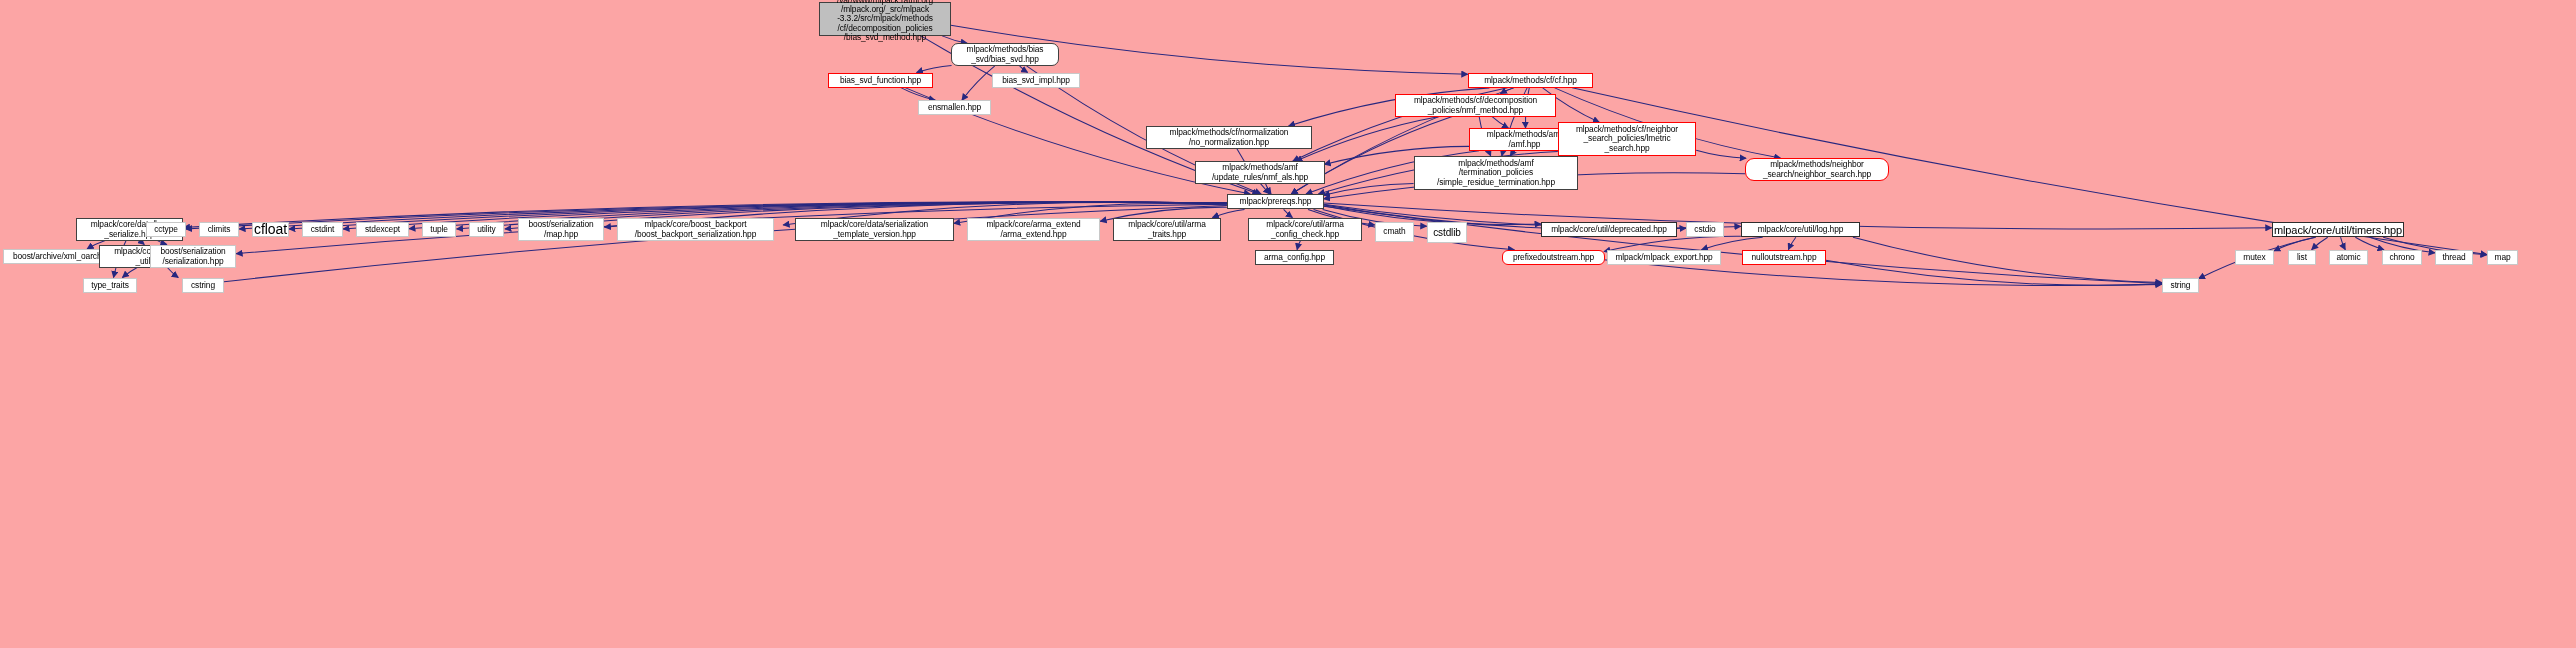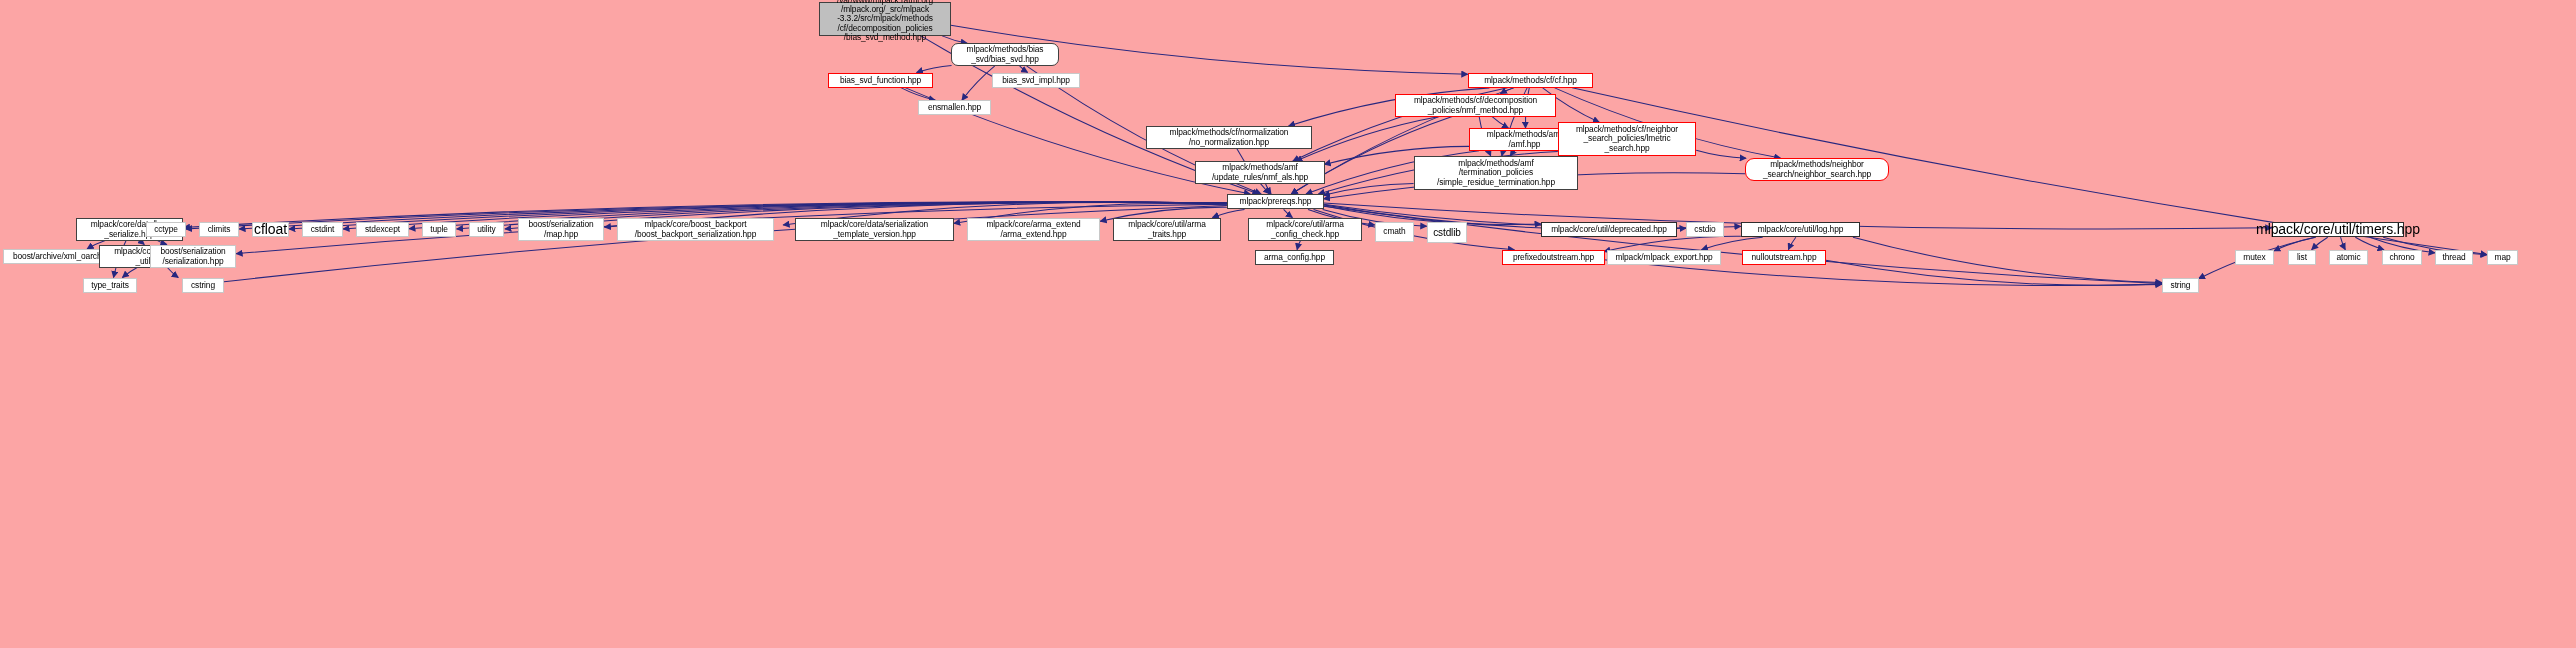--- a/index.html
+++ b/index.html
@@ -180,28 +180,28 @@
 /arma_extend.hpp</div>
       <div class="node b-black" style="left: 1113px; top: 218px; width: 108px; height: 23px; font-size: 8.4px;">mlpack/core/util/arma
 _traits.hpp</div>
       <div class="node b-black" style="left: 1248px; top: 218px; width: 114px; height: 23px; font-size: 8.4px;">mlpack/core/util/arma
 _config_check.hpp</div>
       <div class="node b-light" style="left: 1375px; top: 222px; width: 39px; height: 20px; font-size: 8.4px;">cmath</div>
       <div class="node b-light" style="left: 1427px; top: 222px; width: 40px; height: 21px; font-size: 10px;">cstdlib</div>
       <div class="node b-dark" style="left: 1541px; top: 222px; width: 136px; height: 15.4px; font-size: 8.4px;">mlpack/core/util/deprecated.hpp</div>
       <div class="node b-light" style="left: 1686px; top: 222px; width: 38px; height: 15.4px; font-size: 8.4px;">cstdio</div>
       <div class="node b-dark" style="left: 1741px; top: 222px; width: 119px; height: 15.4px; font-size: 8.4px;">mlpack/core/util/log.hpp</div>
-      <div class="node b-dark" style="left: 2272px; top: 222px; width: 132px; height: 15.4px; font-size: 14px;">mlpack/core/util/timers.hpp</div>
+      <div class="node b-dark" style="left: 2272px; top: 222px; width: 132px; height: 15.4px; font-size: 11px;">mlpack/core/util/timers.hpp</div>
       <div class="node b-light" style="left: 2.9px; top: 249px; width: 135px; height: 15.4px; font-size: 8.4px;">boost/archive/xml_oarchive.hpp</div>
       <div class="node b-black" style="left: 99px; top: 245px; width: 111px; height: 23px; font-size: 8.4px;">mlpack/core/util/sfinae
 _utility.hpp</div>
       <div class="node b-light" style="left: 150px; top: 245px; width: 86px; height: 23px; font-size: 8.4px;">boost/serialization
 /serialization.hpp</div>
       <div class="node b-black" style="left: 1255px; top: 250px; width: 79px; height: 15.4px; font-size: 8.4px;">arma_config.hpp</div>
-      <div class="node b-red" style="left: 1502px; top: 250px; width: 103px; height: 15.4px; font-size: 8.4px;">prefixedoutstream.hpp</div>
+      <div class="node b-red" style="left: 1502px; top: 250px; width: 103px; height: 15.4px; font-size: 8.4px; border-radius: 6px;">prefixedoutstream.hpp</div>
       <div class="node b-light" style="left: 1607px; top: 250px; width: 114px; height: 15.4px; font-size: 8.4px;">mlpack/mlpack_export.hpp</div>
       <div class="node b-red" style="left: 1742px; top: 250px; width: 84px; height: 15.4px; font-size: 8.4px;">nulloutstream.hpp</div>
       <div class="node b-light" style="left: 2235px; top: 250px; width: 39px; height: 15.4px; font-size: 8.4px;">mutex</div>
       <div class="node b-light" style="left: 2288px; top: 250px; width: 28px; height: 15.4px; font-size: 8.4px;">list</div>
       <div class="node b-light" style="left: 2329px; top: 250px; width: 39px; height: 15.4px; font-size: 8.4px;">atomic</div>
       <div class="node b-light" style="left: 2382px; top: 250px; width: 40px; height: 15.4px; font-size: 8.4px;">chrono</div>
       <div class="node b-light" style="left: 2435px; top: 250px; width: 38px; height: 15.4px; font-size: 8.4px;">thread</div>
       <div class="node b-light" style="left: 2487px; top: 250px; width: 31px; height: 15.4px; font-size: 8.4px;">map</div>
       <div class="node b-light" style="left: 83px; top: 278px; width: 54px; height: 15.4px; font-size: 8.4px;">type_traits</div>
       <div class="node b-light" style="left: 182px; top: 278px; width: 42px; height: 15.4px; font-size: 8.4px;">cstring</div>

